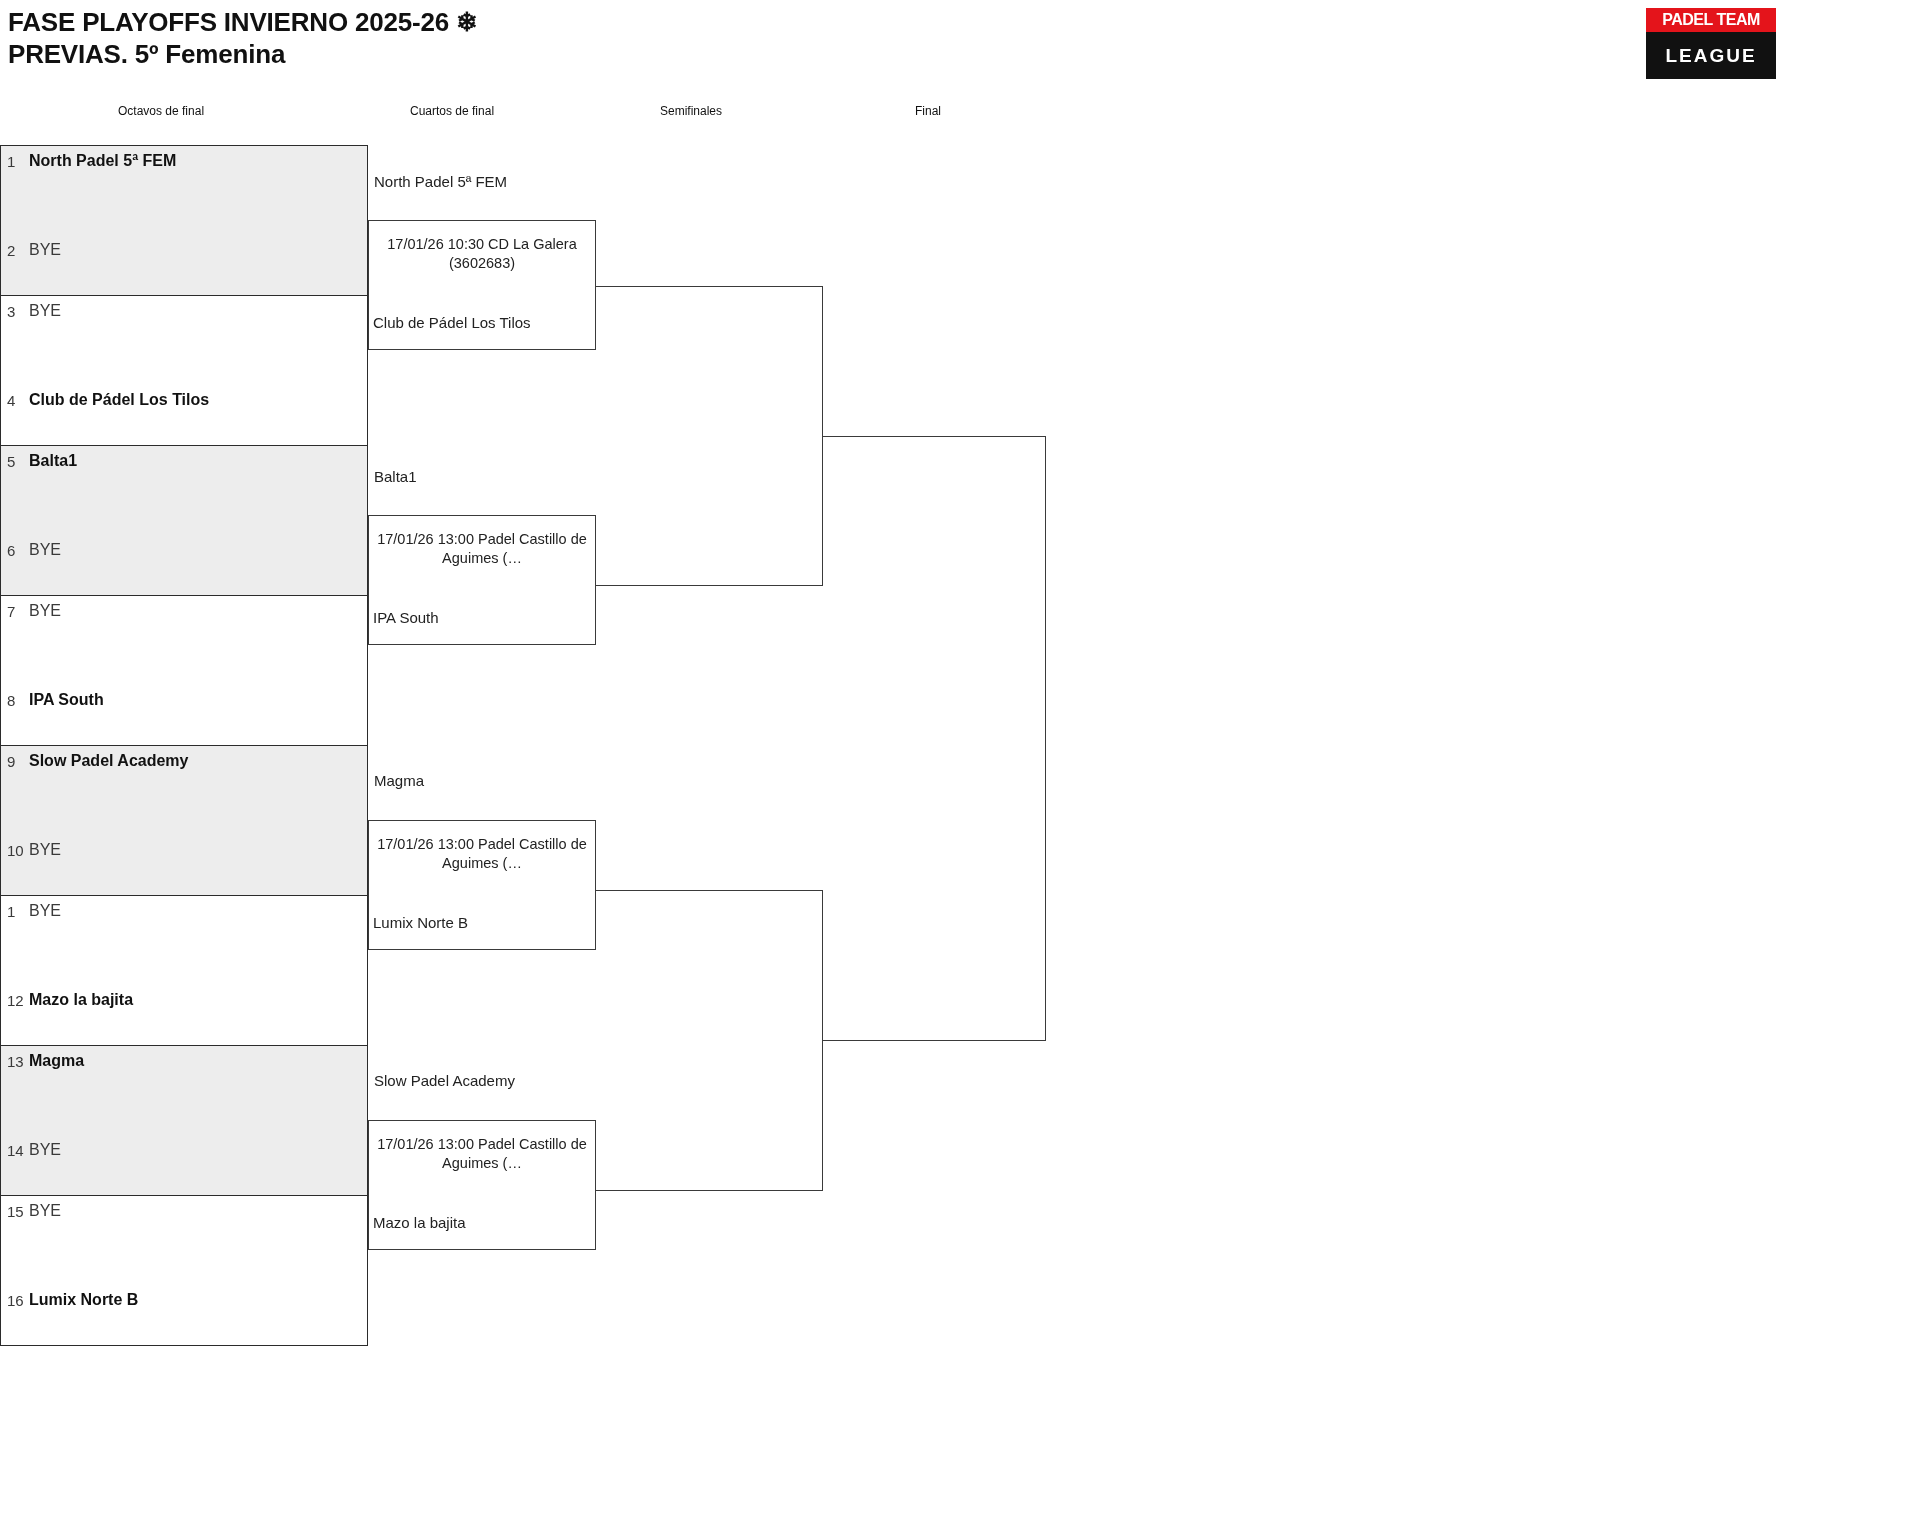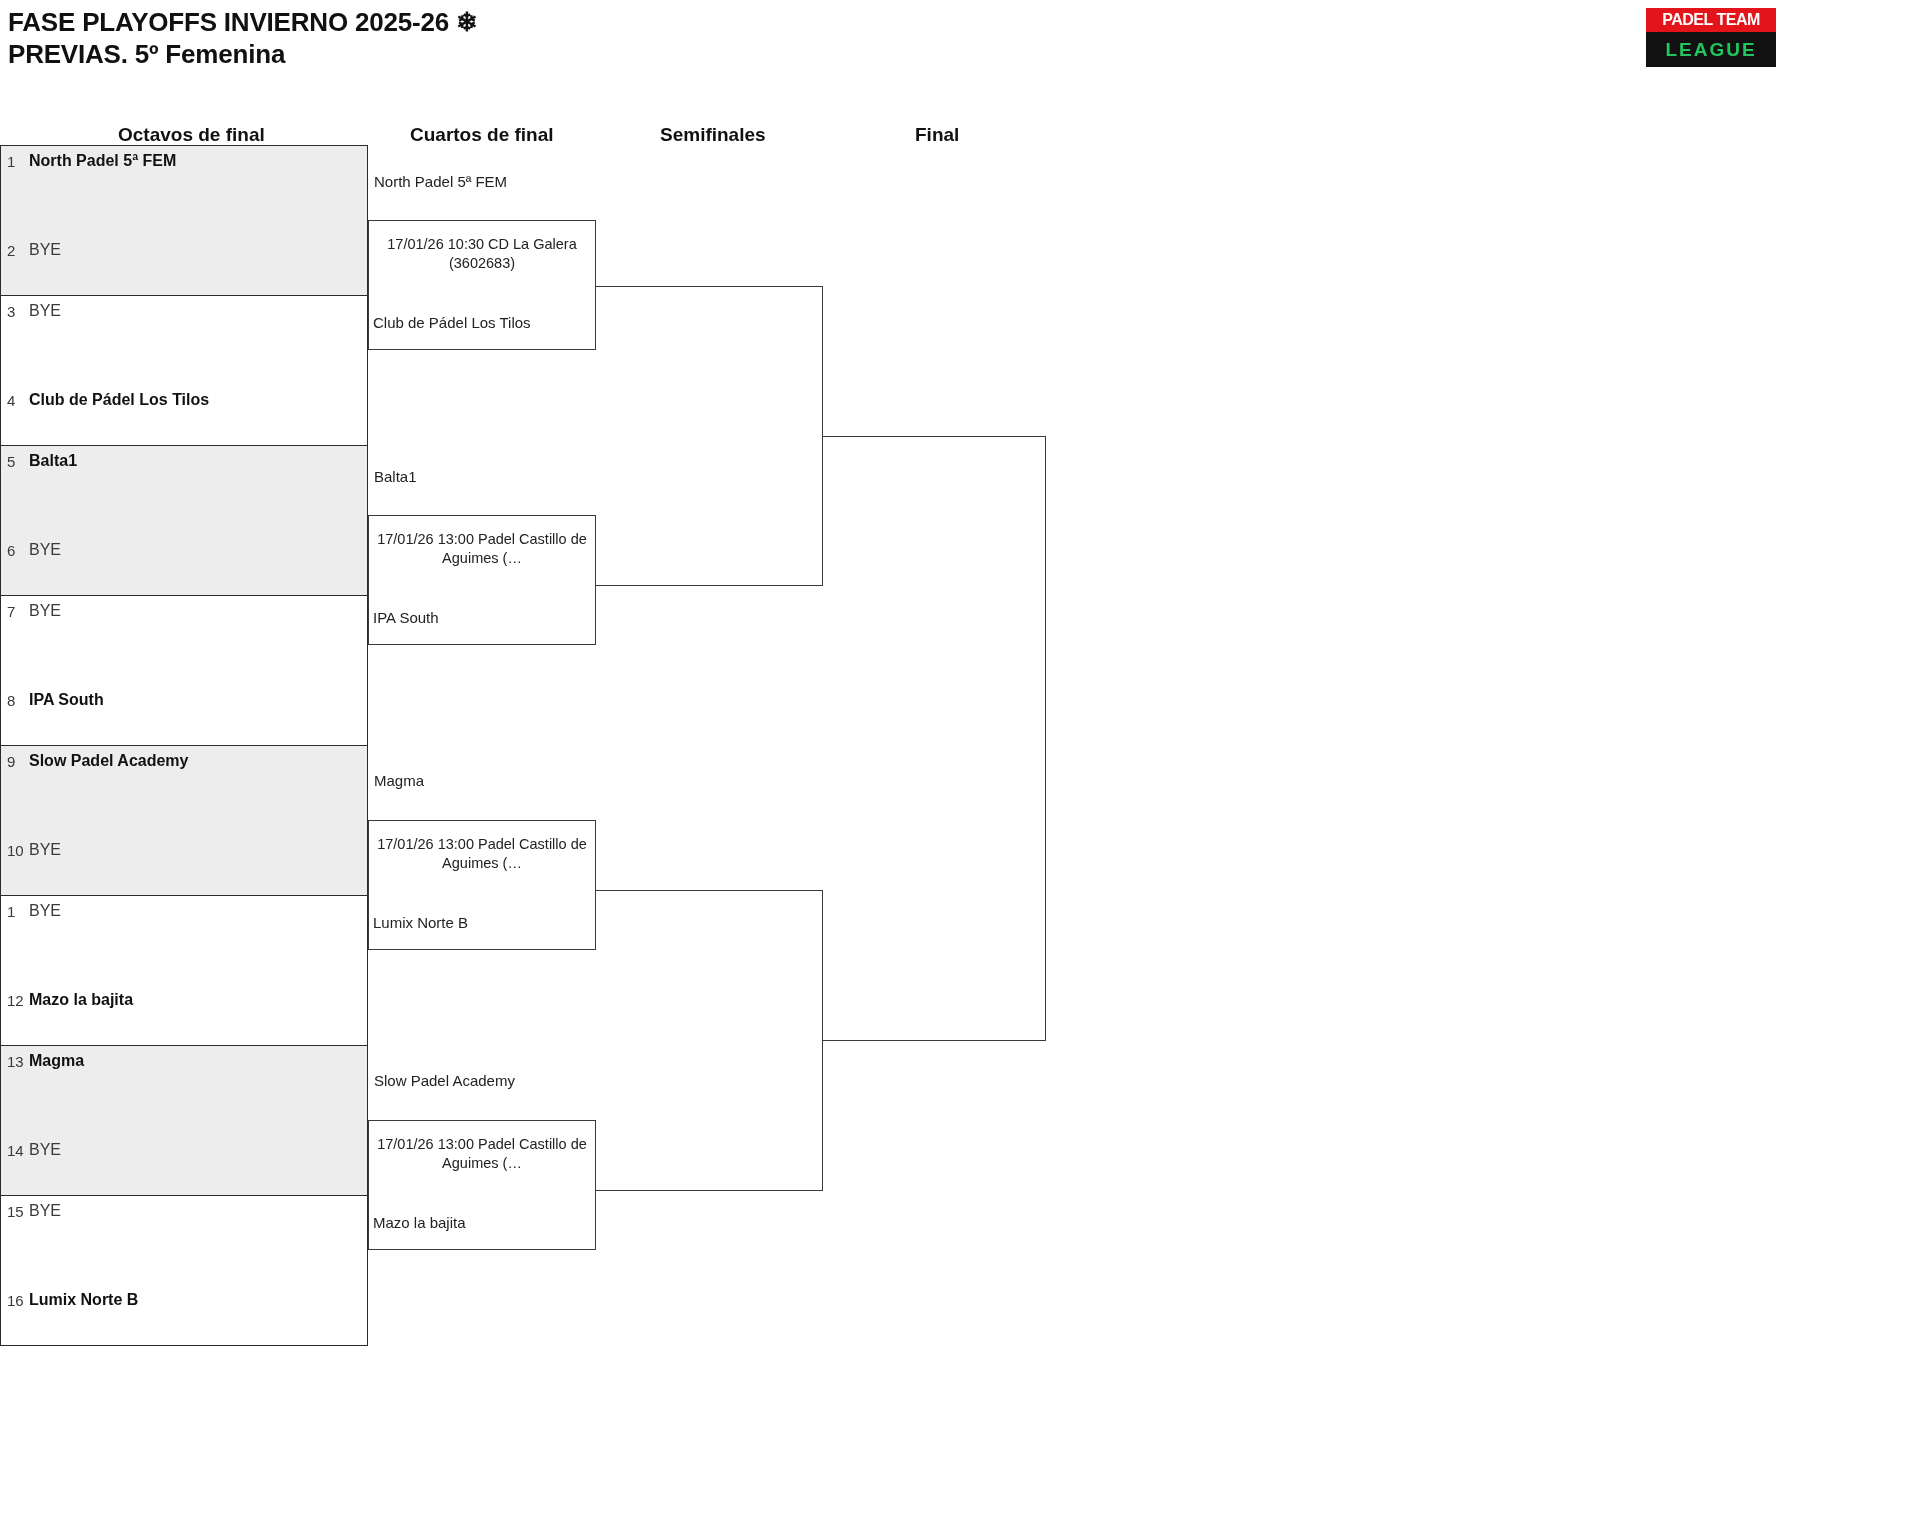--- a/index.html
+++ b/index.html
@@ -48,34 +48,34 @@
     font-size: 16px;
     font-weight: 700;
     letter-spacing: -0.5px;
     line-height: 22px;
     padding: 1px 2px;
     font-family: "Liberation Sans", sans-serif;
   }
   .logo-bottom {
     display: block;
     background: #111111;
-    color: #22c55e;
+    color: #ffffff;
     font-size: 19px;
     font-weight: 700;
     letter-spacing: 2px;
     line-height: 21px;
-    padding: 7px 2px;
+    padding: 13px 2px;
   }
 
   
   .col-header {
     position: absolute;
-    top: 124px;
-    font-size: 19px;
-    font-weight: 700;
+    top: 104px;
+    font-size: 12px;
+    font-weight: 400;
     color: #111111;
     white-space: nowrap;
   }
 
   
   #round1 {
     position: absolute;
     left: 0px;
     top: 145px;
     width: 368px;

